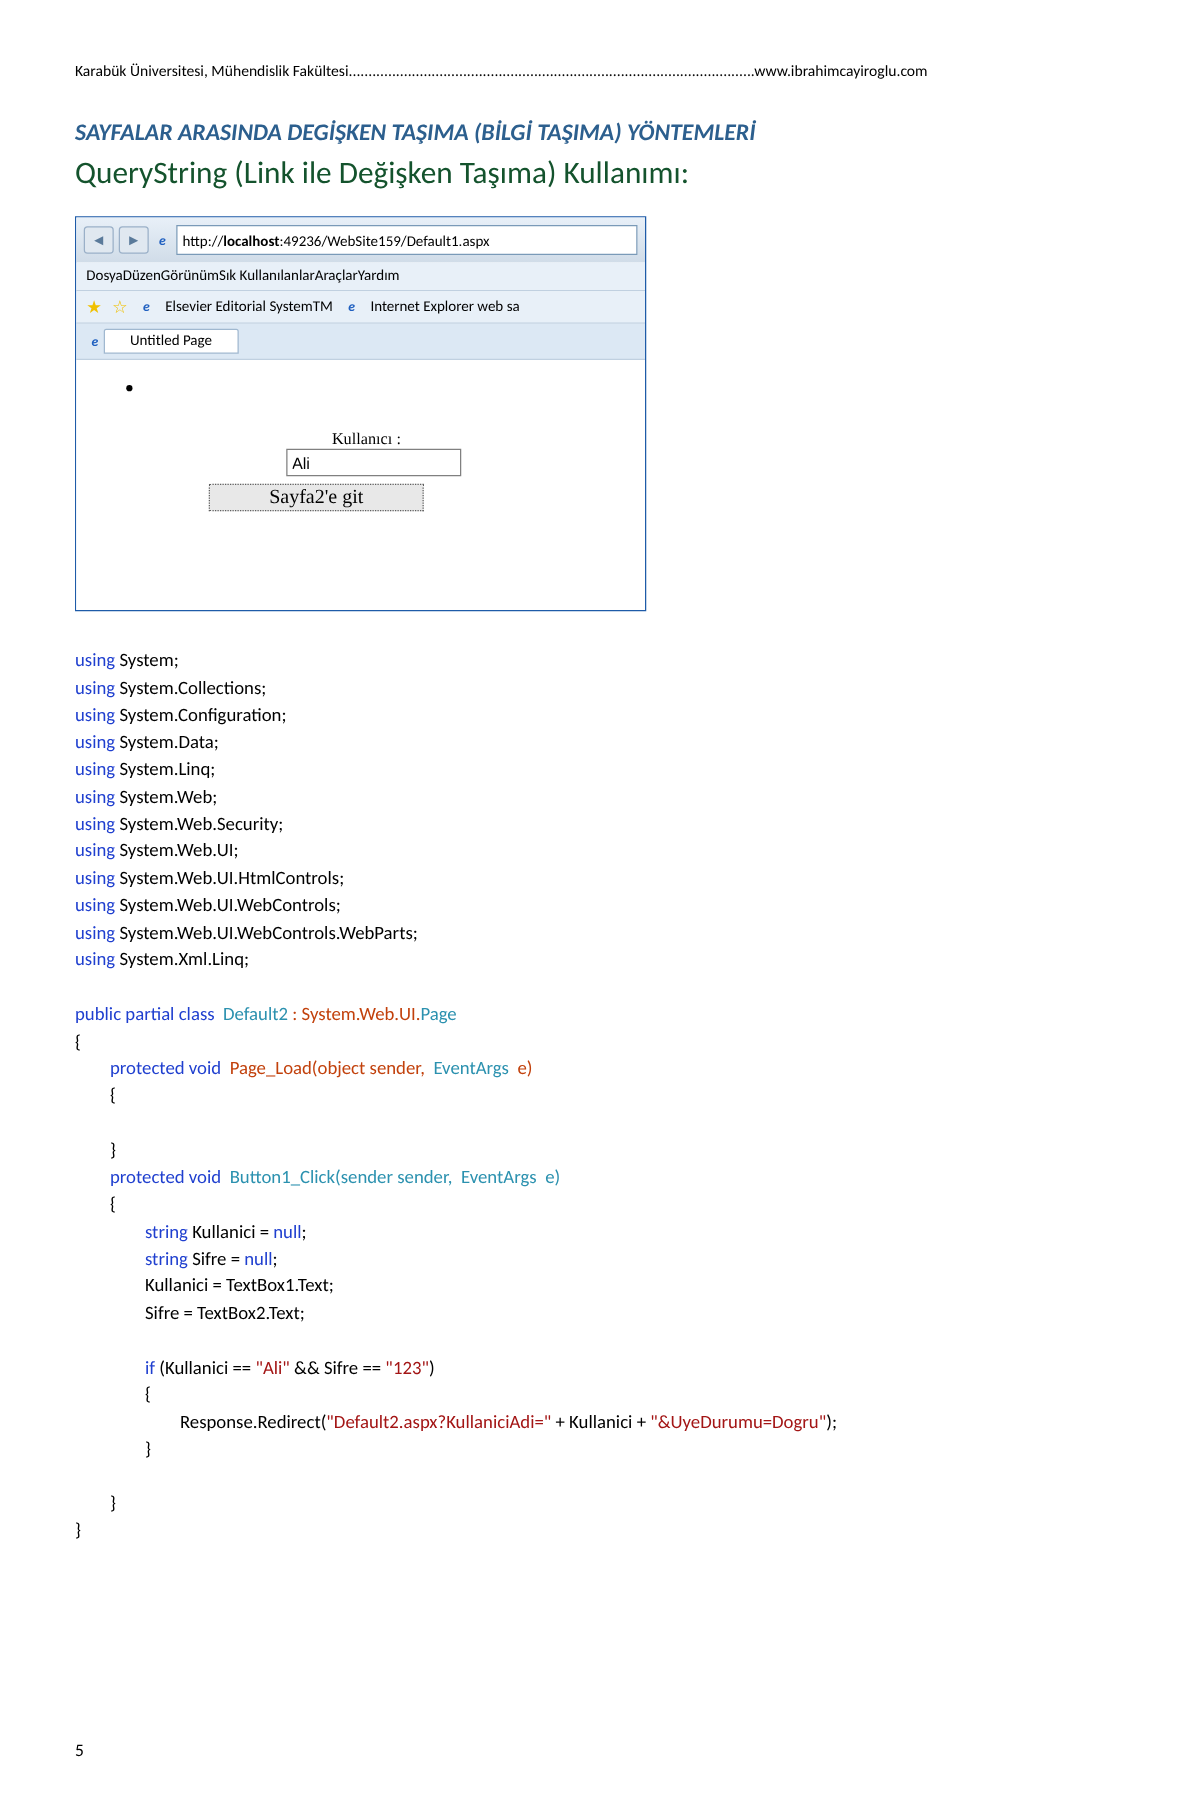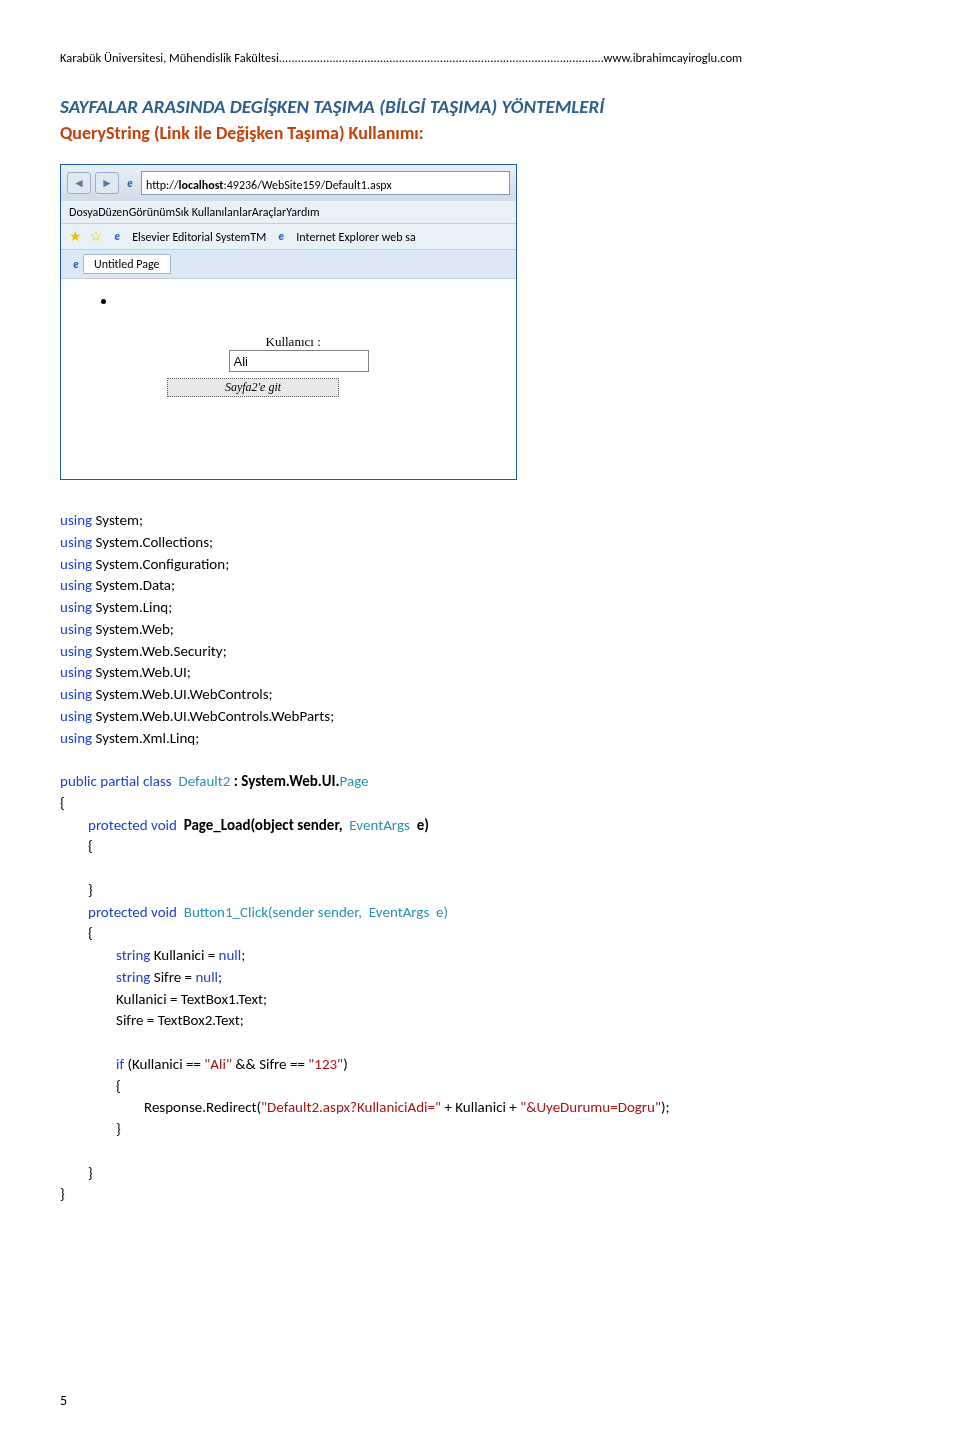--- a/index.html
+++ b/index.html
@@ -21,23 +21,23 @@
     margin-bottom: 30px;
   }
   .title-line {
     font-size: 19px;
     font-weight: bold;
     color: #2c5f8e;
     margin: 4px 0;
     font-style: italic;
   }
   .subtitle-line {
-    font-size: 18px;
-    font-weight: bold;
-    color: #c2410c;
+    font-size: 25px;
+    font-weight: normal;
+    color: #14532d;
     margin: 4px 0 20px 0;
   }
   .browser-box {
     border: 1px solid #1e5ba8;
     width: 455px;
     padding: 0;
     margin: 10px 0 30px 0;
     background: #fff;
   }
   .browser-chrome {
@@ -96,21 +96,21 @@
     background: #dce8f4;
     padding: 4px 8px;
     font-size: 12px;
     display: flex;
     align-items: center;
     border-bottom: 1px solid #c0d0e0;
   }
   .tab {
     background: #fff;
     border: 1px solid #a0b8d0;
-    padding: 2px 10px;
+    padding: 2px 20px;
     border-radius: 2px 2px 0 0;
   }
   .e-icon {
     width: 14px;
     height: 14px;
     display: inline-flex;
     align-items: center;
     justify-content: center;
     color: #2060c0;
     font-weight: bold;
@@ -151,37 +151,36 @@
     border: 1px solid #808080;
     padding: 1px 4px;
     font-size: 13px;
     height: 18px;
     background: #fff;
   }
   .form-button {
     border: 1px dotted #606060;
     background: #e8e8e8;
     padding: 1px 20px;
-    font-size: 12px;
+    font-size: 16px;
     margin-left: 66px;
     margin-top: 4px;
     cursor: pointer;
     width: 130px;
     text-align: center;
-    font-style: italic;
   }
   .code-block {
     font-size: 15px;
     line-height: 1.45;
     font-family: Calibri, Arial, sans-serif;
     margin: 10px 0;
   }
   .kw-blue { color: #1f3fcf; }
   .kw-teal { color: #2b91af; }
-  .kw-bold { font-weight: bold; color: #000000; text-align: center; }
+  .kw-bold { font-weight: normal; color: #c2410c; text-align: center; }
   .kw-red { color: #a31515; }
   .page-num {
     position: absolute;
     bottom: 30px;
     left: 60px;
     font-size: 14px;
   }
 </style>
 </head>
 <body>
@@ -238,20 +237,21 @@
 
   <div class="code-block">
     <div><span class="kw-blue">using</span> <span>System</span><span>;</span></div>
     <div><span class="kw-blue">using</span> <span>System.Collections</span><span>;</span></div>
     <div><span class="kw-blue">using</span> <span>System.Configuration</span><span>;</span></div>
     <div><span class="kw-blue">using</span> <span>System.Data</span><span>;</span></div>
     <div><span class="kw-blue">using</span> <span>System.Linq</span><span>;</span></div>
     <div><span class="kw-blue">using</span> <span>System.Web</span><span>;</span></div>
     <div><span class="kw-blue">using</span> <span>System.Web.Security</span><span>;</span></div>
     <div><span class="kw-blue">using</span> <span>System.Web.UI</span><span>;</span></div>
+    <div><span class="kw-blue">using</span> <span>System.Web.UI.HtmlControls</span><span>;</span></div>
     <div><span class="kw-blue">using</span> <span>System.Web.UI.WebControls</span><span>;</span></div>
     <div><span class="kw-blue">using</span> <span>System.Web.UI.WebControls.WebParts</span><span>;</span></div>
     <div><span class="kw-blue">using</span> <span>System.Xml.Linq</span><span>;</span></div>
 
     <br>
 
     <div>
       <span class="kw-blue">public partial class</span>
       <span>&nbsp;</span><span class="kw-teal">Default2</span>
       <span class="kw-bold">: System.Web.UI.</span><span class="kw-teal">Page</span>

